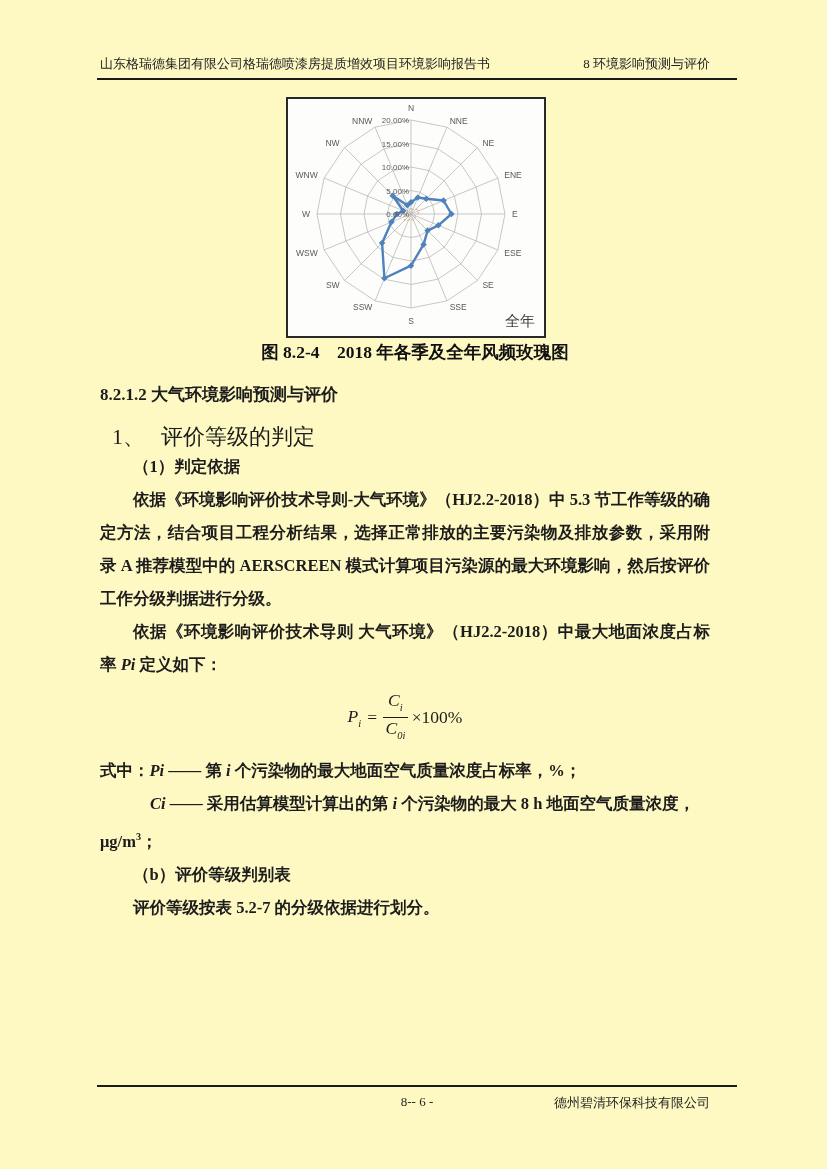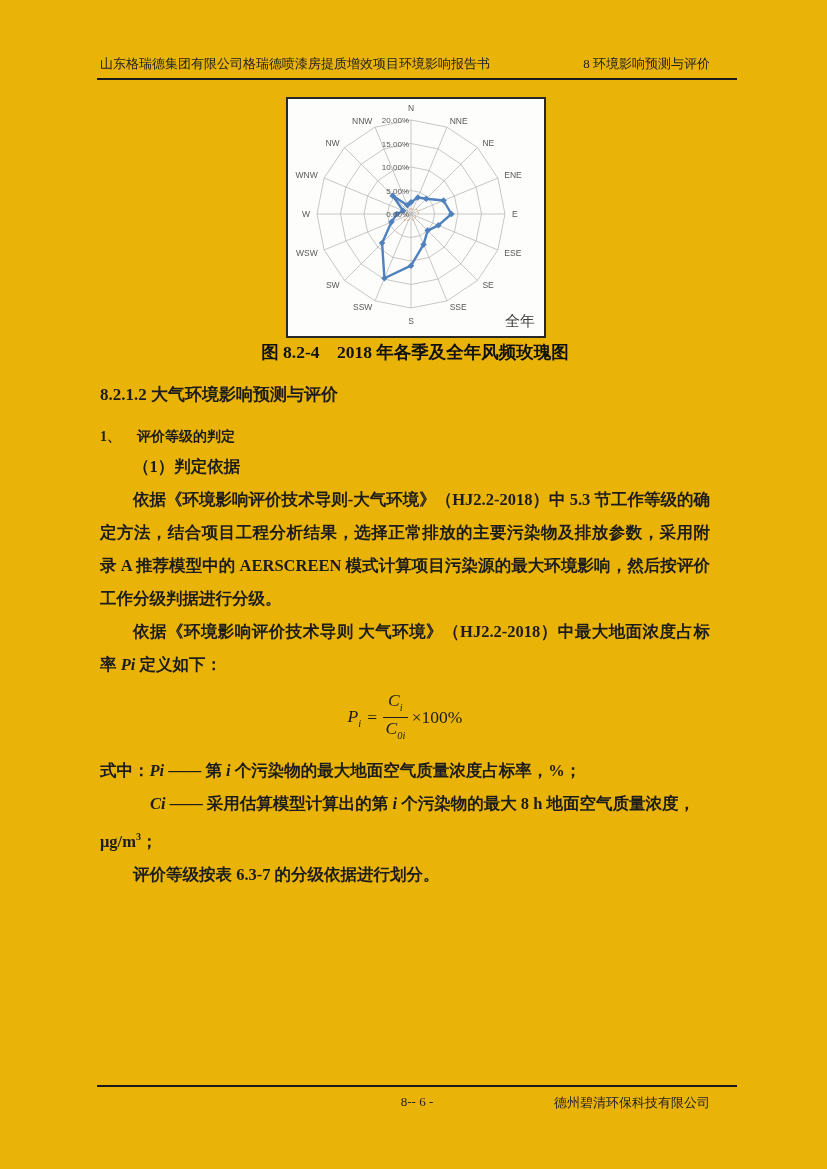--- a/index.html
+++ b/index.html
@@ -1,19 +1,19 @@
 <!DOCTYPE html>
 <html><head>
 <meta charset="utf-8">
 <style>
   html,body{margin:0;padding:0;background:#888;}
   .page{
     position:relative;
     width:827px;height:1169px;
-    background:#eab308;
+    background:#fef9c3;
     font-family:"Liberation Serif","DejaVu Serif",serif;
     color:#1c1c1c;
     overflow:hidden;
     margin:0 auto;
   }
   
   .header{
     position:absolute;left:97px;top:55px;width:640px;
     box-sizing:border-box;
     display:flex;justify-content:space-between;align-items:flex-end;
@@ -28,21 +28,21 @@
   }
   .figure-box svg{display:block;width:100%;height:100%;}
   .caption{
     position:absolute;left:100px;top:340px;width:630px;
     text-align:center;font-weight:bold;font-size:17.5px;color:#111;
     white-space:pre;
   }
   
   .content{position:absolute;left:100px;top:378px;width:610px;}
   .h-main{font-size:17px;font-weight:bold;margin:4px 0 0 0;height:26px;line-height:26px;}
-  .h-sub{font-size:14px;font-weight:bold;margin:16px 0 0 0;height:26px;line-height:26px;}
+  .h-sub{font-size:22px;font-weight:normal;margin:16px 0 0 12px;height:26px;line-height:26px;}
   .h-sub .num{margin-right:16px;}
   .body-p{
     font-size:16.5px;line-height:33px;margin:0;
     text-align:justify;text-justify:inter-ideograph;font-weight:bold;
   }
   .indent2{text-indent:33px;}
   .indent3{text-indent:50px;}
   .sg-i{font-style:italic;}
   .sg-sub{font-size:0.62em;vertical-align:sub;}
   .sg-sup{font-size:0.62em;vertical-align:super;}
@@ -158,21 +158,22 @@
         <span class="num"><span>C</span><sub>i</sub></span>
         <span class="den"><span>C</span><sub>0i</sub></span>
       </span>
       <span class="f-times">×100%</span>
     </div>
 
     <p class="body-p"><span>式中：</span><span class="sg-i">Pi</span><span> —— 第 </span><span class="sg-i">i</span><span> 个污染物的最大地面空气质量浓度占标率，%；</span></p>
     <p class="body-p indent3"><span class="sg-i">Ci</span><span> —— 采用估算模型计算出的第 </span><span class="sg-i">i</span><span> 个污染物的最大 8 h 地面空气质量浓度，</span></p>
     <p class="body-p"><span>μg/m</span><span class="sg-sup">3</span><span>；</span></p>
 
-    <p class="body-p indent2">评价等级按表 6.3-7 的分级依据进行划分。</p>
+    <p class="body-p indent2">（b）评价等级判别表</p>
+    <p class="body-p indent2">评价等级按表 5.2-7 的分级依据进行划分。</p>
   </div>
 
   <div class="footer">
     <span class="footer-page">8-- 6 -</span>
     <span class="footer-company">德州碧清环保科技有限公司</span>
   </div>
 
 </div>
 
 </body></html>

